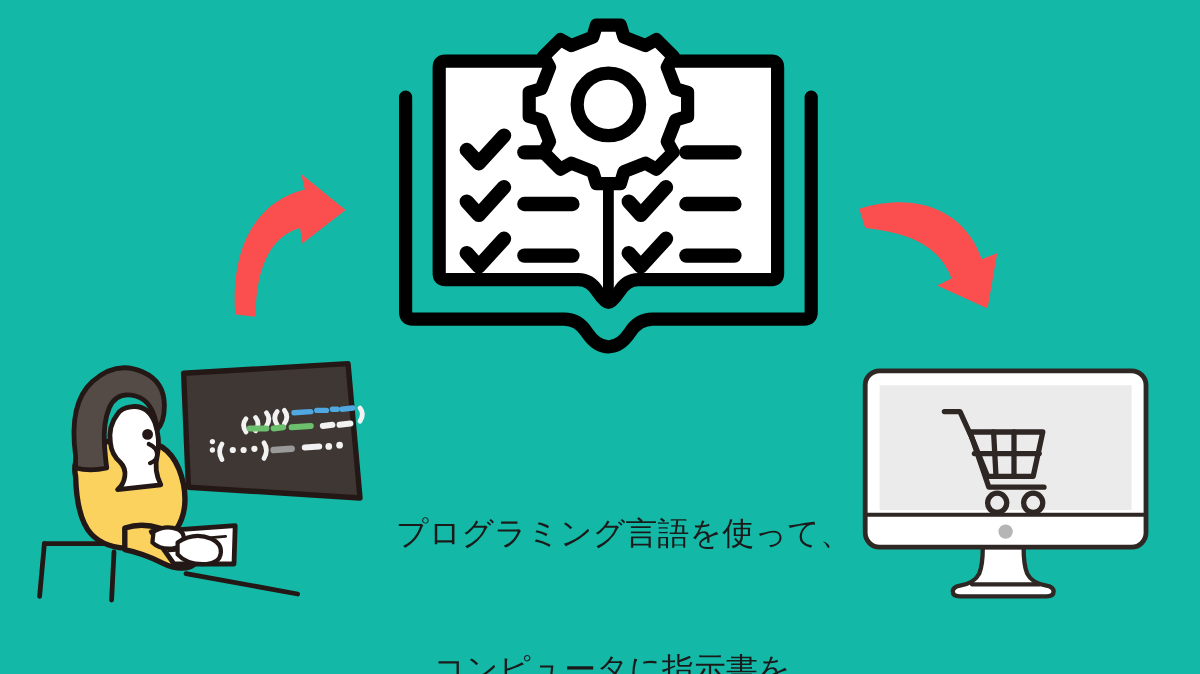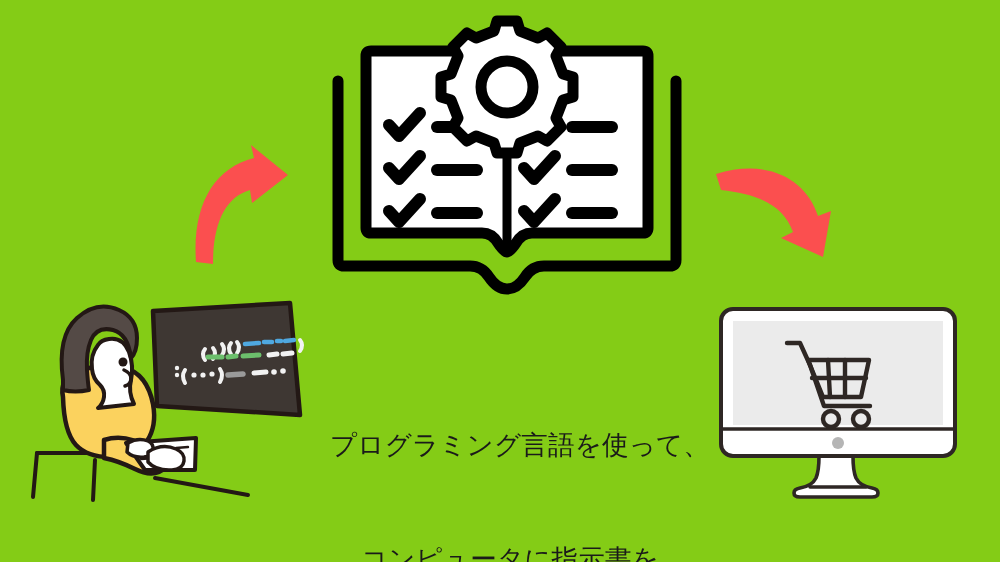--- a/index.html
+++ b/index.html
@@ -8,21 +8,21 @@
     padding: 0;
     background: #ffffff;
   }
   body {
     font-family: "Liberation Sans", "DejaVu Sans", sans-serif;
   }
   #canvas {
     position: relative;
     width: 1000px;
     height: 562px;
-    background: #84cc16;
+    background: #14b8a6;
     overflow: hidden;
   }
   .layer {
     position: absolute;
     top: 0;
     left: 0;
   }
 
   
   #caption {

